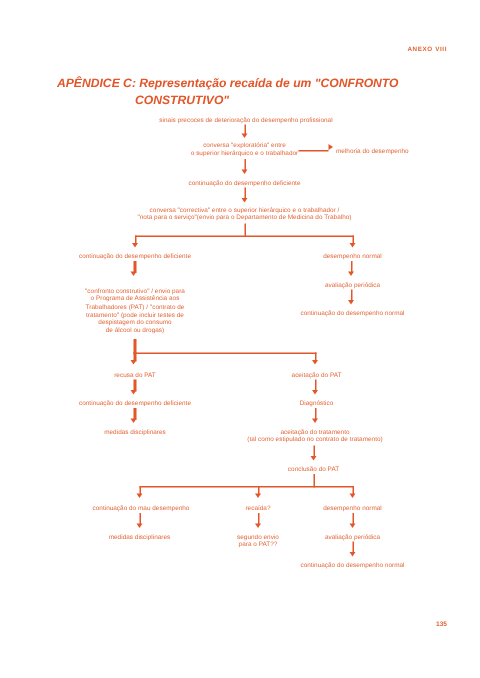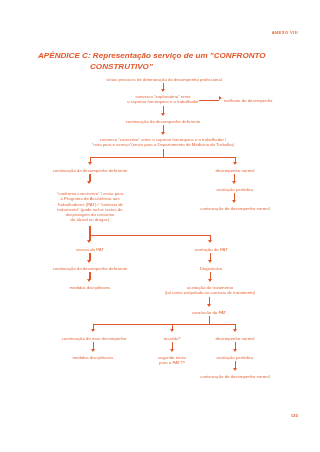--- a/index.html
+++ b/index.html
@@ -90,21 +90,21 @@
   }
 </style>
 </head>
 <body>
 
 <div class="page">
 
   <div class="anexo">ANEXO VIII</div>
 
   <div class="title">
-    <span>APÊNDICE C: Representação serviço de um "CONFRONTO</span>
+    <span>APÊNDICE C: Representação recaída de um "CONFRONTO</span>
     <span class="line2">CONSTRUTIVO"</span>
   </div>
 
   <div class="node" style="left:48px; top:77px; width:232px;">sinais precoces de deterioração do desempenho profissional</div>
   <div class="vline" style="left:162.5px; top:83px; height:7px;"></div>
   <div class="arrow-down" style="left:160.6px; top:89px;"></div>
 
   <div class="node" style="left:85px; top:94px; width:156px;">conversa "exploratória" entre
 o superior hierárquico e o trabalhador</div>
 

